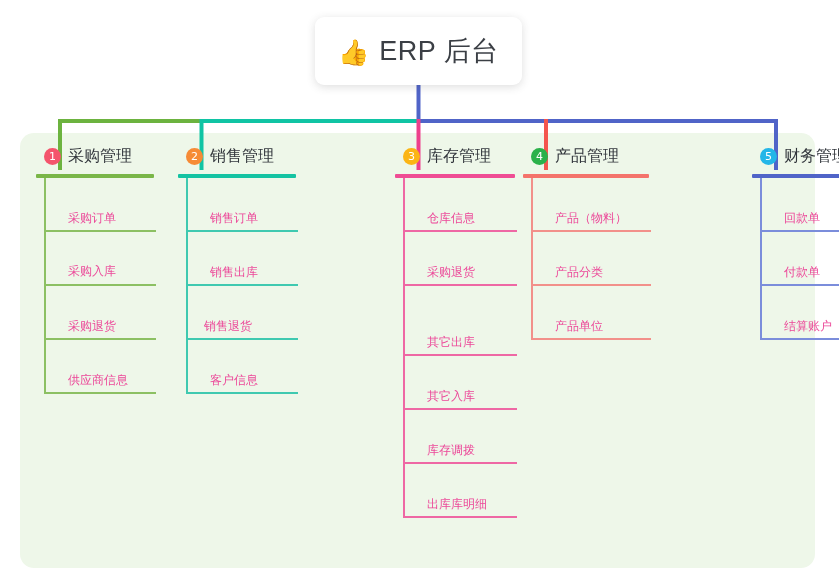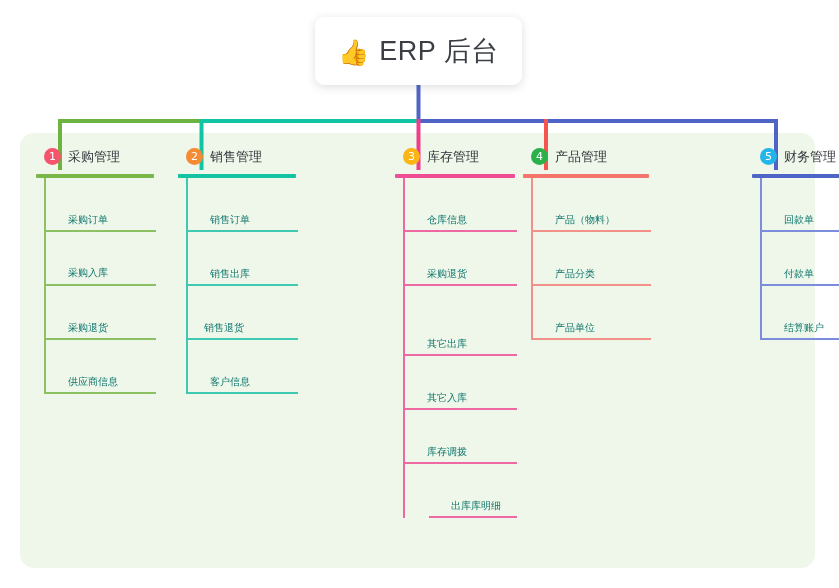--- a/index.html
+++ b/index.html
@@ -101,21 +101,21 @@
     height: 17px;
     border-radius: 50%;
     color: #ffffff;
     font-size: 11px;
     line-height: 17px;
     text-align: center;
     flex: none;
     font-family: "DejaVu Sans", sans-serif;
   }
   .col-title {
-    font-size: 13px;
+    font-size: 16px;
     color: #32363c;
     white-space: nowrap;
   }
   .head-rule {
     height: 4px;
     border-radius: 1px;
     margin-top: 5px;
   }
 
   
@@ -130,22 +130,22 @@
     height: 54px;
     box-sizing: border-box;
     display: flex;
     align-items: flex-end;
     padding-left: 22px;
     padding-bottom: 5px;
     border-bottom-width: 2px;
     border-bottom-style: solid;
   }
   .leaf-label {
-    font-size: 10px;
-    color: #0f766e;
+    font-size: 12px;
+    color: #ec4899;
     white-space: nowrap;
     line-height: 1.1;
   }
 </style>
 </head>
 <body>
 
 <div id="canvas">
 
   <div class="panel"></div>
@@ -228,21 +228,21 @@
           </div>
           <div class="leaf" style="border-bottom-color: rgb(238, 104, 164); margin-top: 16px;">
             <span class="leaf-label">其它出库</span>
           </div>
           <div class="leaf" style="border-bottom-color: rgb(238, 104, 164);">
             <span class="leaf-label">其它入库</span>
           </div>
           <div class="leaf" style="border-bottom-color: rgb(238, 104, 164);">
             <span class="leaf-label">库存调拨</span>
           </div>
-          <div class="leaf" style="border-bottom-color: rgb(238, 104, 164); margin-left: 24px;">
+          <div class="leaf" style="border-bottom-color: rgb(238, 104, 164);">
             <span class="leaf-label">出库库明细</span>
           </div>
         </div>
       </div>
       <div class="column" style="left: 523px;">
         <div class="col-head">
           <span class="badge" style="background: rgb(43, 177, 74);">4</span>
           <span class="col-title">产品管理</span>
         </div>
         <div class="head-rule" style="background: rgb(244, 115, 107); width: 126px;"></div>

